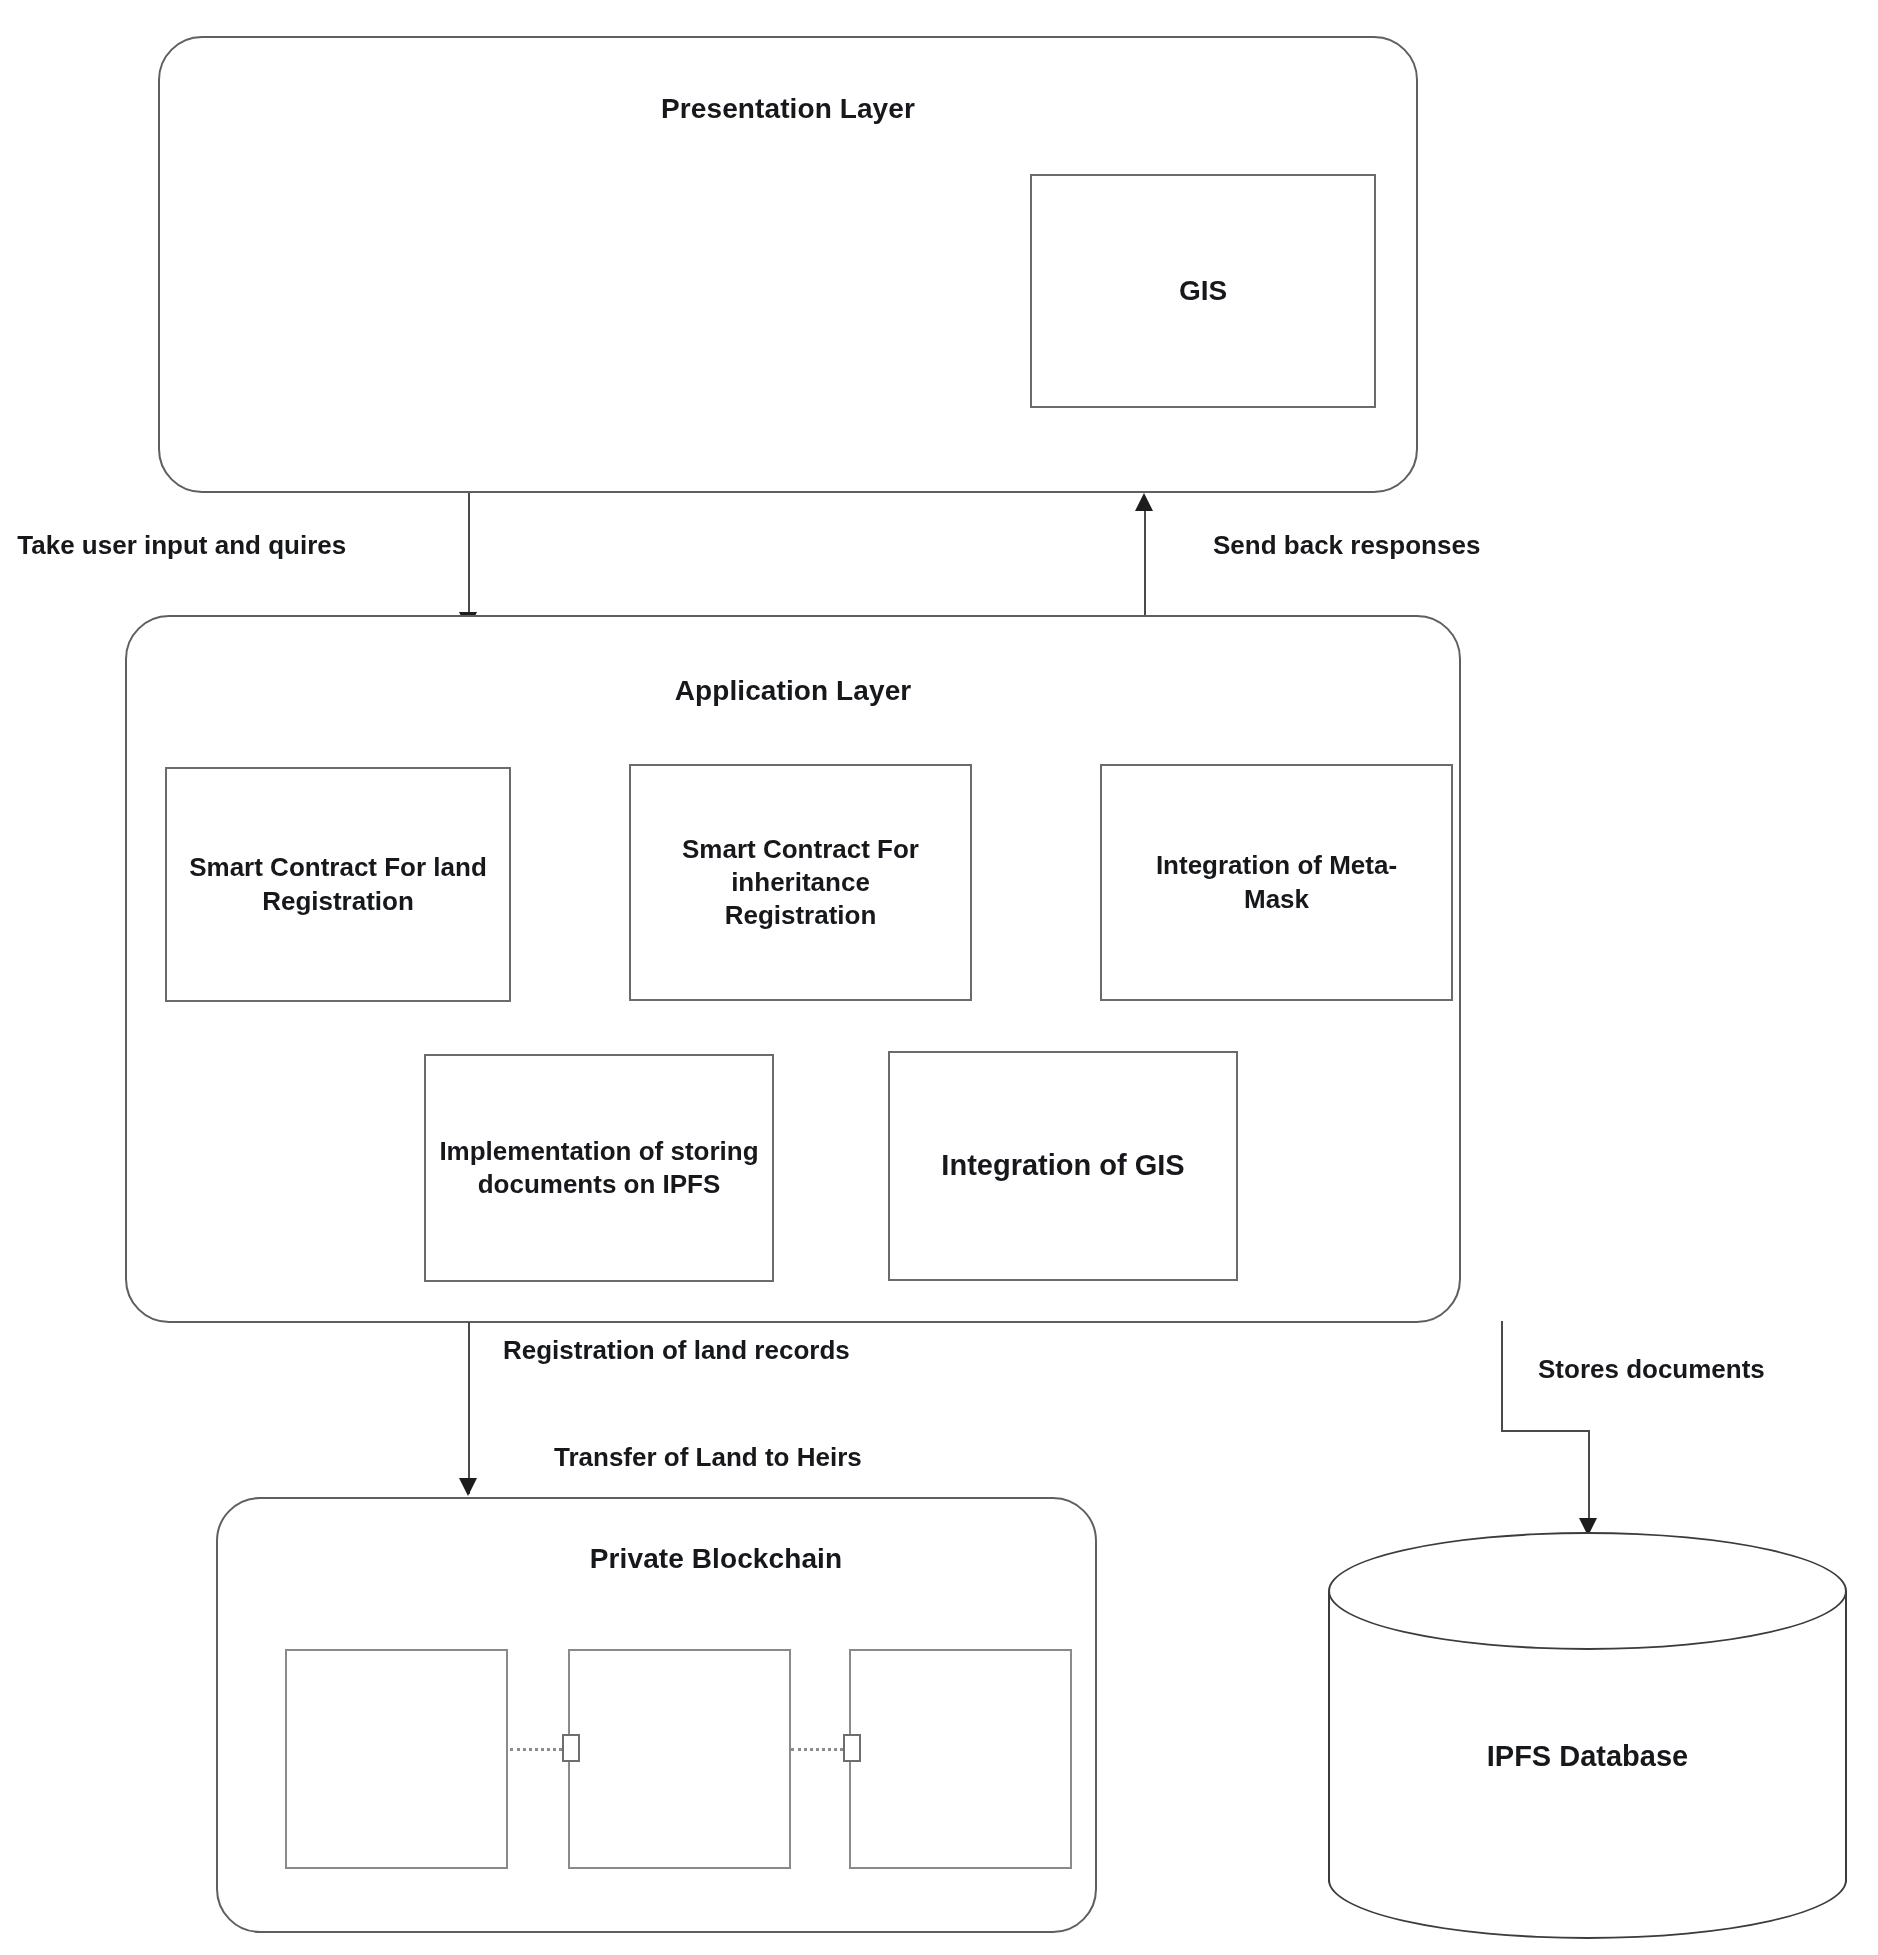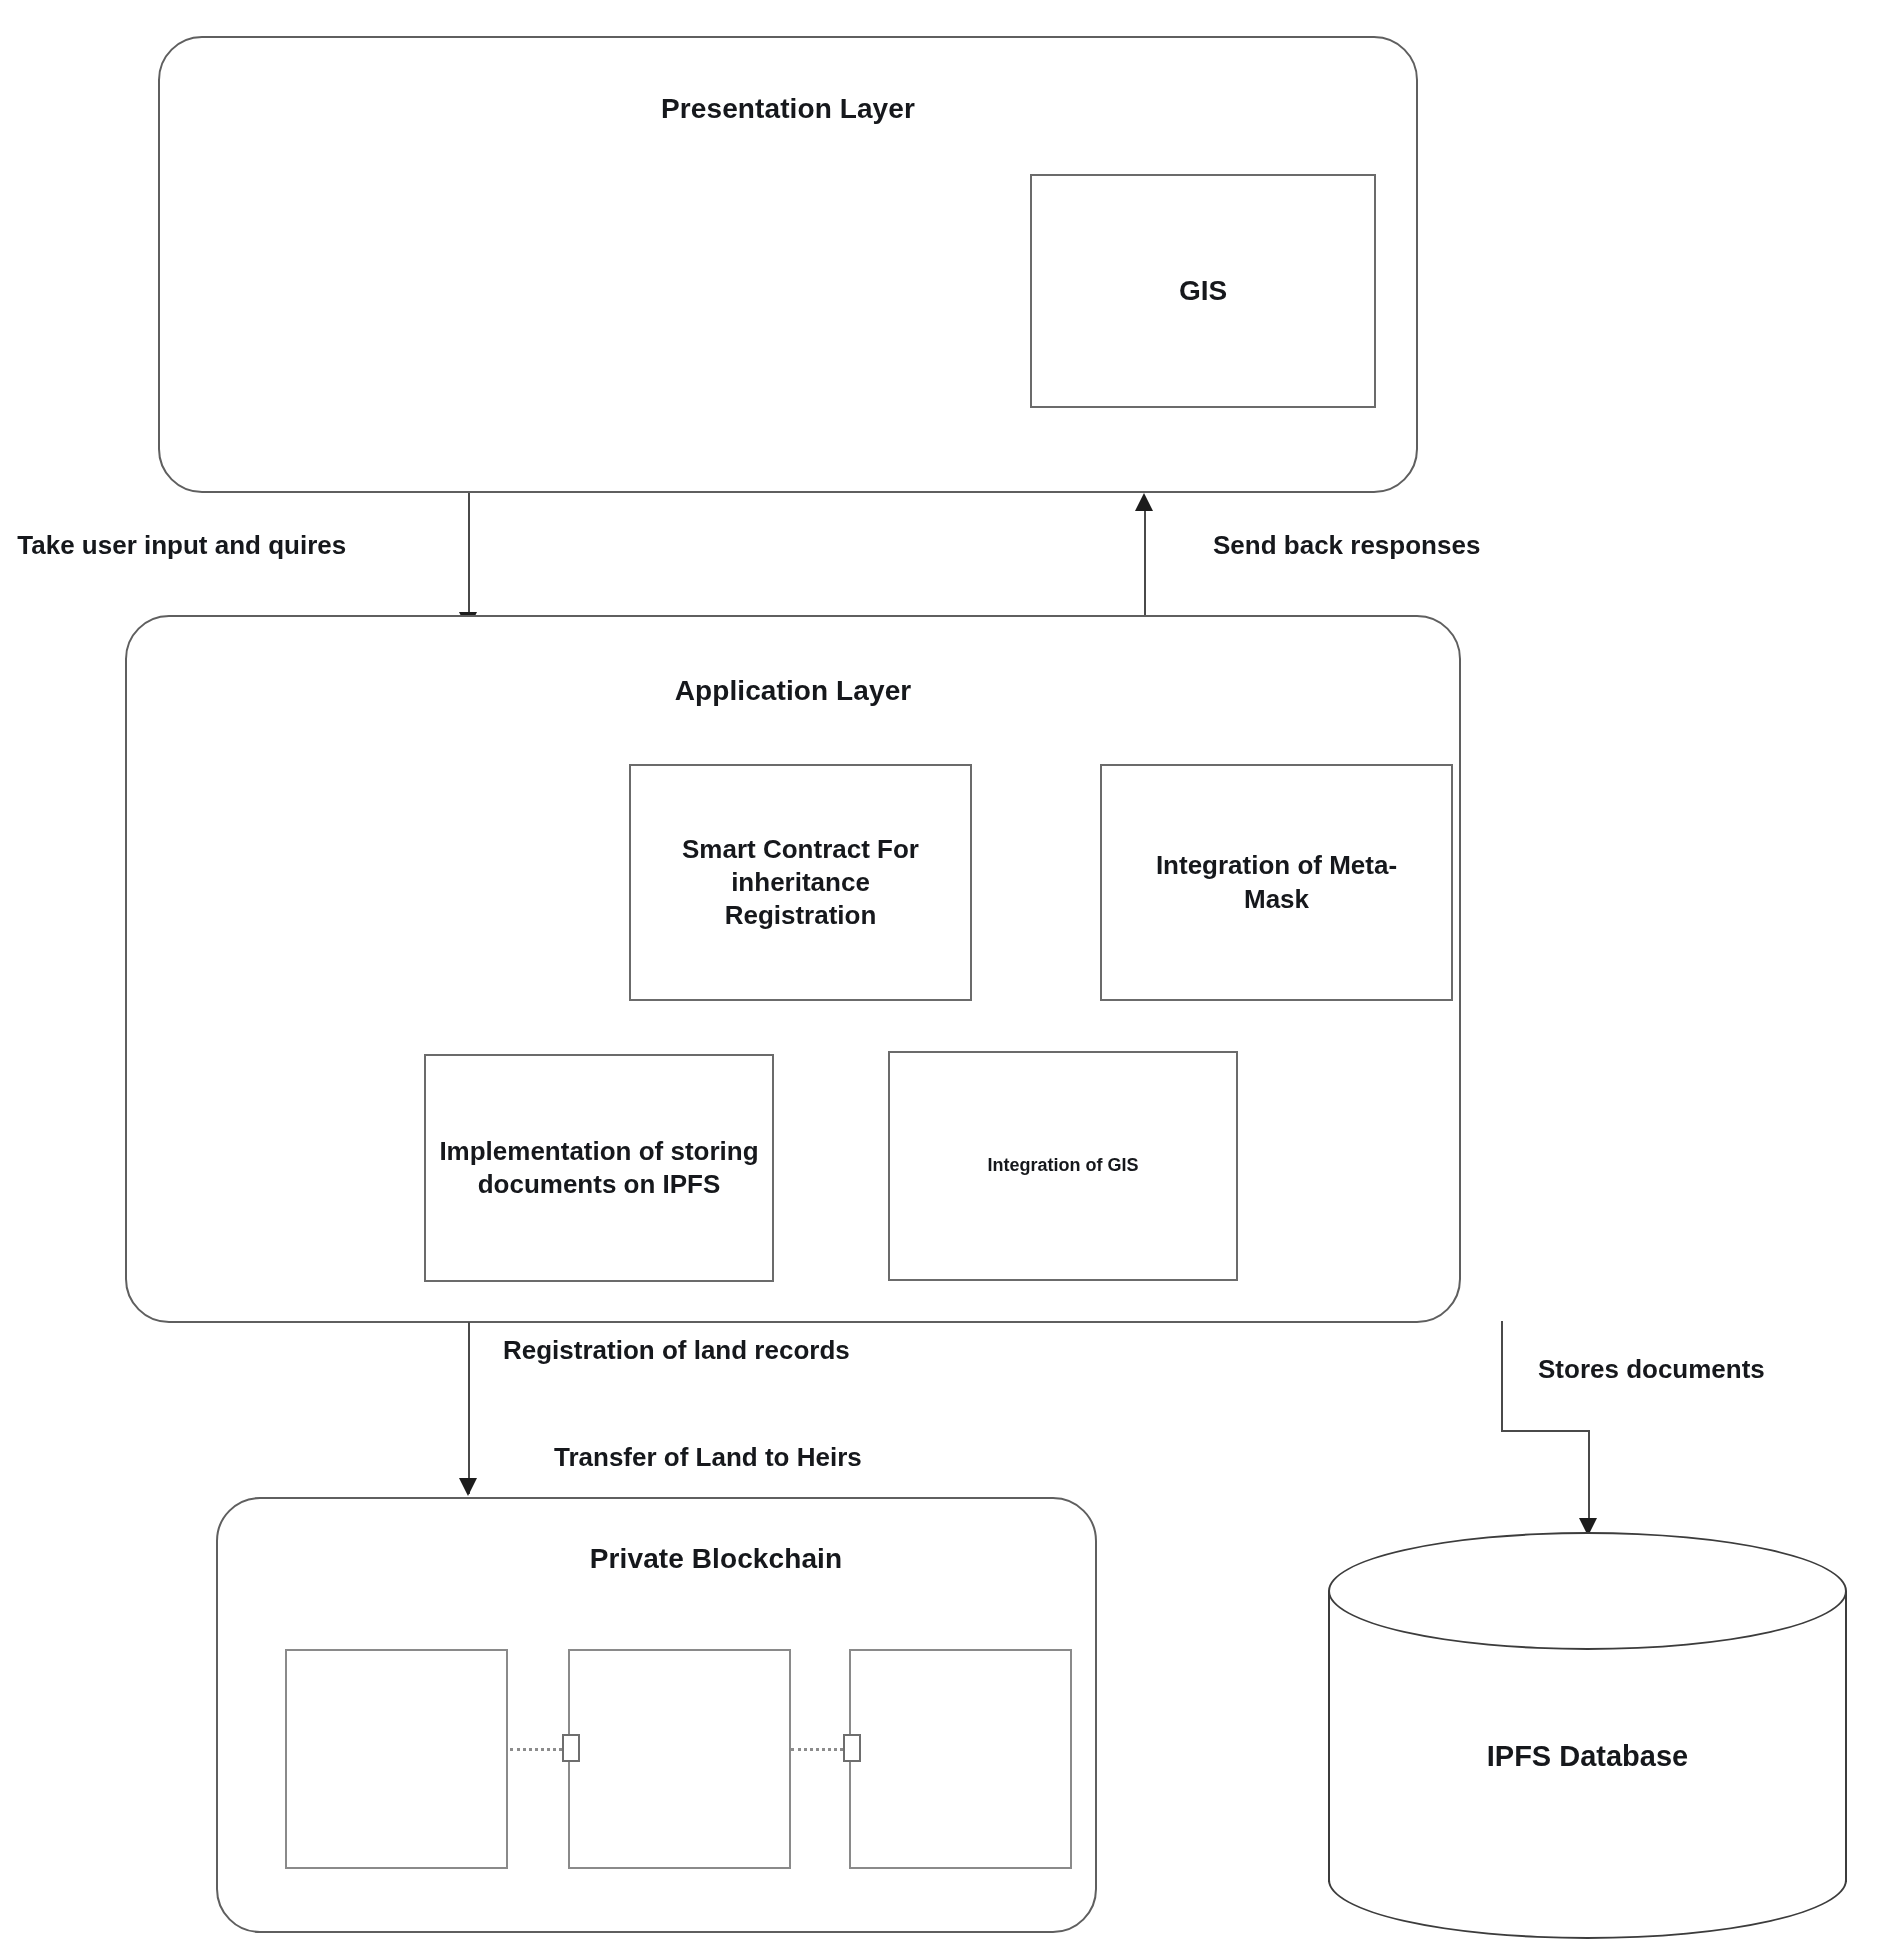--- a/index.html
+++ b/index.html
@@ -170,35 +170,38 @@
   <div class="edge-label" style="left:17.3px; top:530px; font-size:26px;">Take user input and quires</div>
 
   <div class="vline" style="left:1144px; top:499px; height:136px;"></div>
   <div class="arrow-up" style="left:1135px; top:493px;"></div>
   <div class="edge-label" style="left:1213px; top:530px; font-size:26px;">Send back responses</div>
 
   <div class="layer-box" style="left:125px; top:615px; width:1336px; height:708px;"></div>
 
   <div class="layer-title" style="top:675px; left:125px; width:1336px; font-size:28px;">Application Layer</div>
 
+  <div class="node-box" style="left:165px; top:767px; width:346px; height:235px;">
+    <span class="node-label" style="font-size:26px; max-width:298px;">Smart Contract For land Registration</span>
+  </div>
 
   <div class="node-box" style="left:629px; top:764px; width:343px; height:237px;">
     <span class="node-label" style="font-size:26px; max-width:277px;">Smart Contract For inheritance Registration</span>
   </div>
 
   <div class="node-box" style="left:1100px; top:764px; width:353px; height:237px;">
     <span class="node-label" style="font-size:26px; max-width:291px;">Integration of Meta-Mask</span>
   </div>
 
   <div class="node-box" style="left:424px; top:1054px; width:350px; height:228px;">
     <span class="node-label" style="font-size:26px; max-width:325px;">Implementation of storing documents on IPFS</span>
   </div>
 
   <div class="node-box" style="left:888px; top:1051px; width:350px; height:230px;">
-    <span class="node-label" style="font-size:18px; max-width:318px;">Integration of GIS</span>
+    <span class="node-label" style="font-size:29px; max-width:318px;">Integration of GIS</span>
   </div>
 
   <div class="vline" style="left:468px; top:1322px; height:172px;"></div>
   <div class="arrow-down" style="left:459px; top:1478px;"></div>
   <div class="edge-label" style="left:503px; top:1335px; font-size:26px;">Registration of land records</div>
   <div class="edge-label" style="left:554px; top:1442px; font-size:26px;">Transfer of Land to Heirs</div>
 
   <div class="vline" style="left:1501px; top:1321px; height:111px;"></div>
   <div class="hline" style="left:1501px; top:1430px; width:89px;"></div>
   <div class="vline" style="left:1588px; top:1430px; height:105px;"></div>

